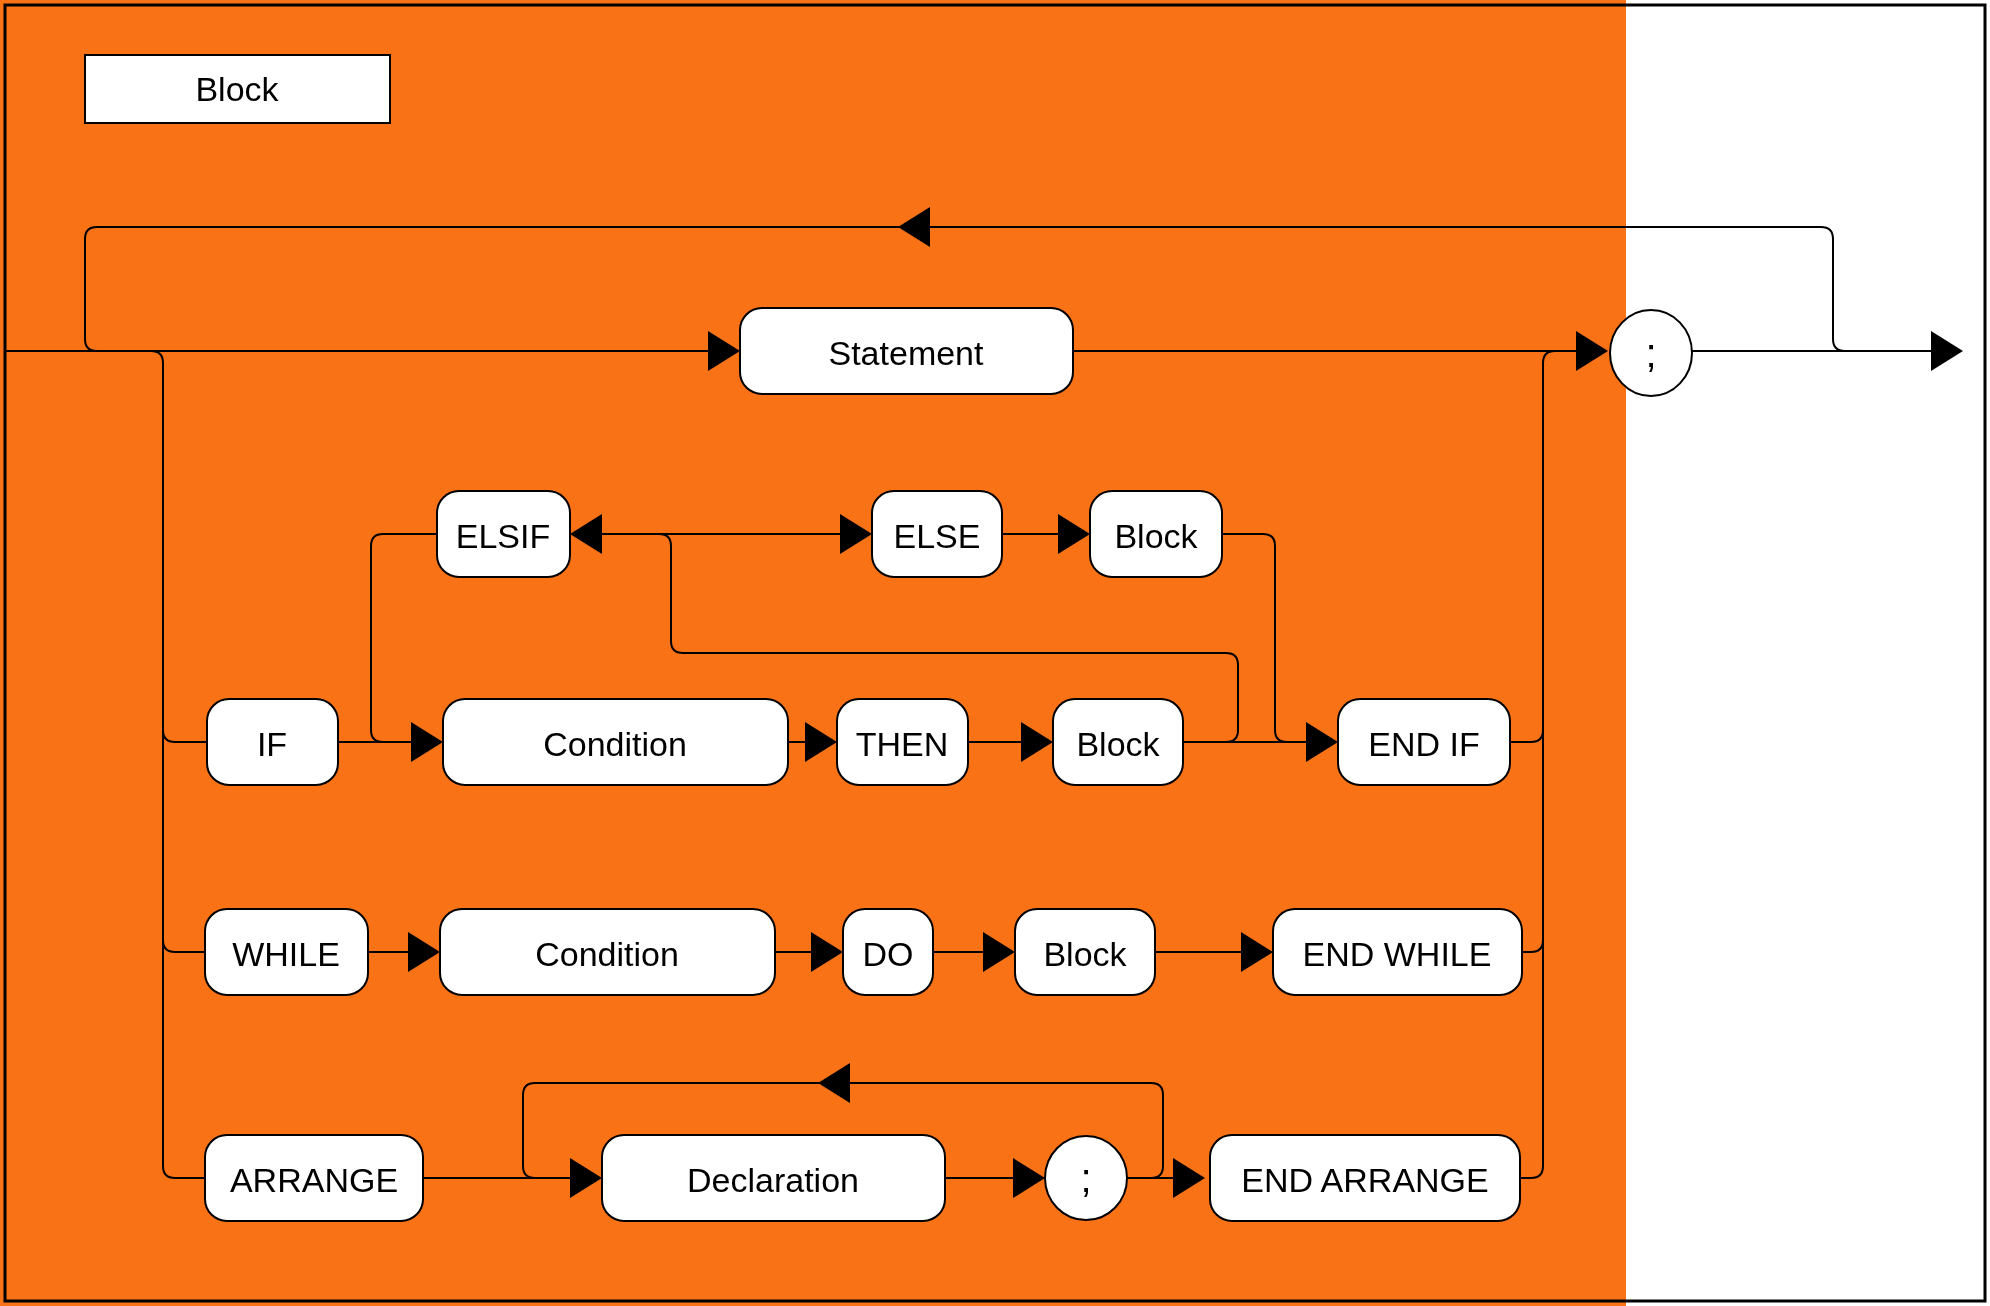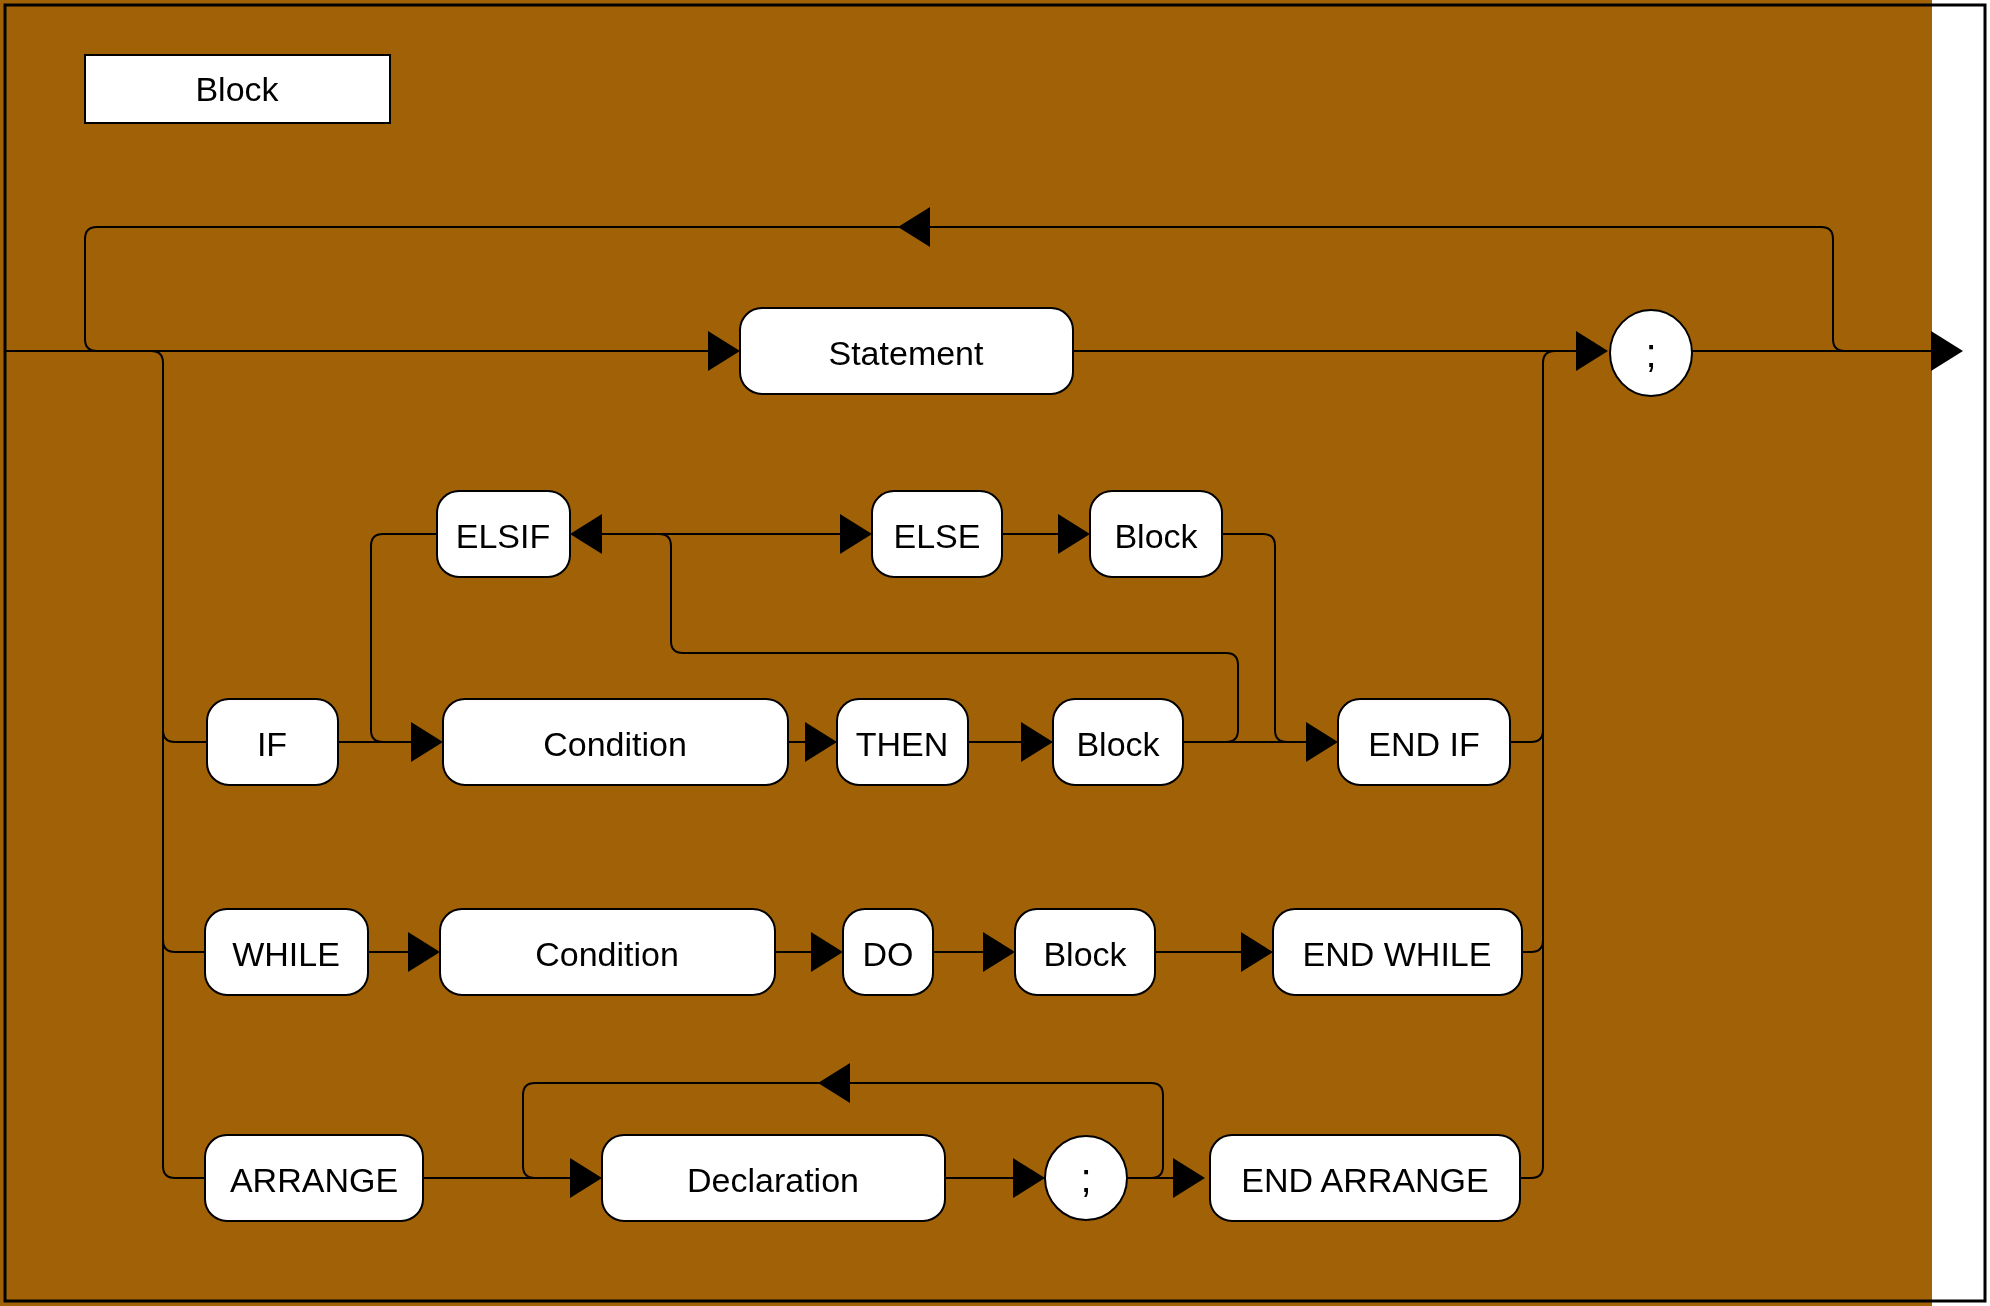--- a/index.html
+++ b/index.html
@@ -1,24 +1,24 @@
 <!DOCTYPE html>
 <html><head>
 <meta charset="utf-8">
 <style>
   html, body {
     margin: 0;
     padding: 0;
     background: #ffffff;
   }
   .stage {
-    width: 1932px;
+    width: 1626px;
     height: 1306px;
     position: relative;
-    background: #a16207;
+    background: #f97316;
   }
   svg { display: block; }
   .lbl {
     font-family: "Liberation Sans", sans-serif;
     font-size: 34px;
     fill: #000000;
   }
   .semi {
     font-family: "Liberation Sans", sans-serif;
     font-size: 40px;

